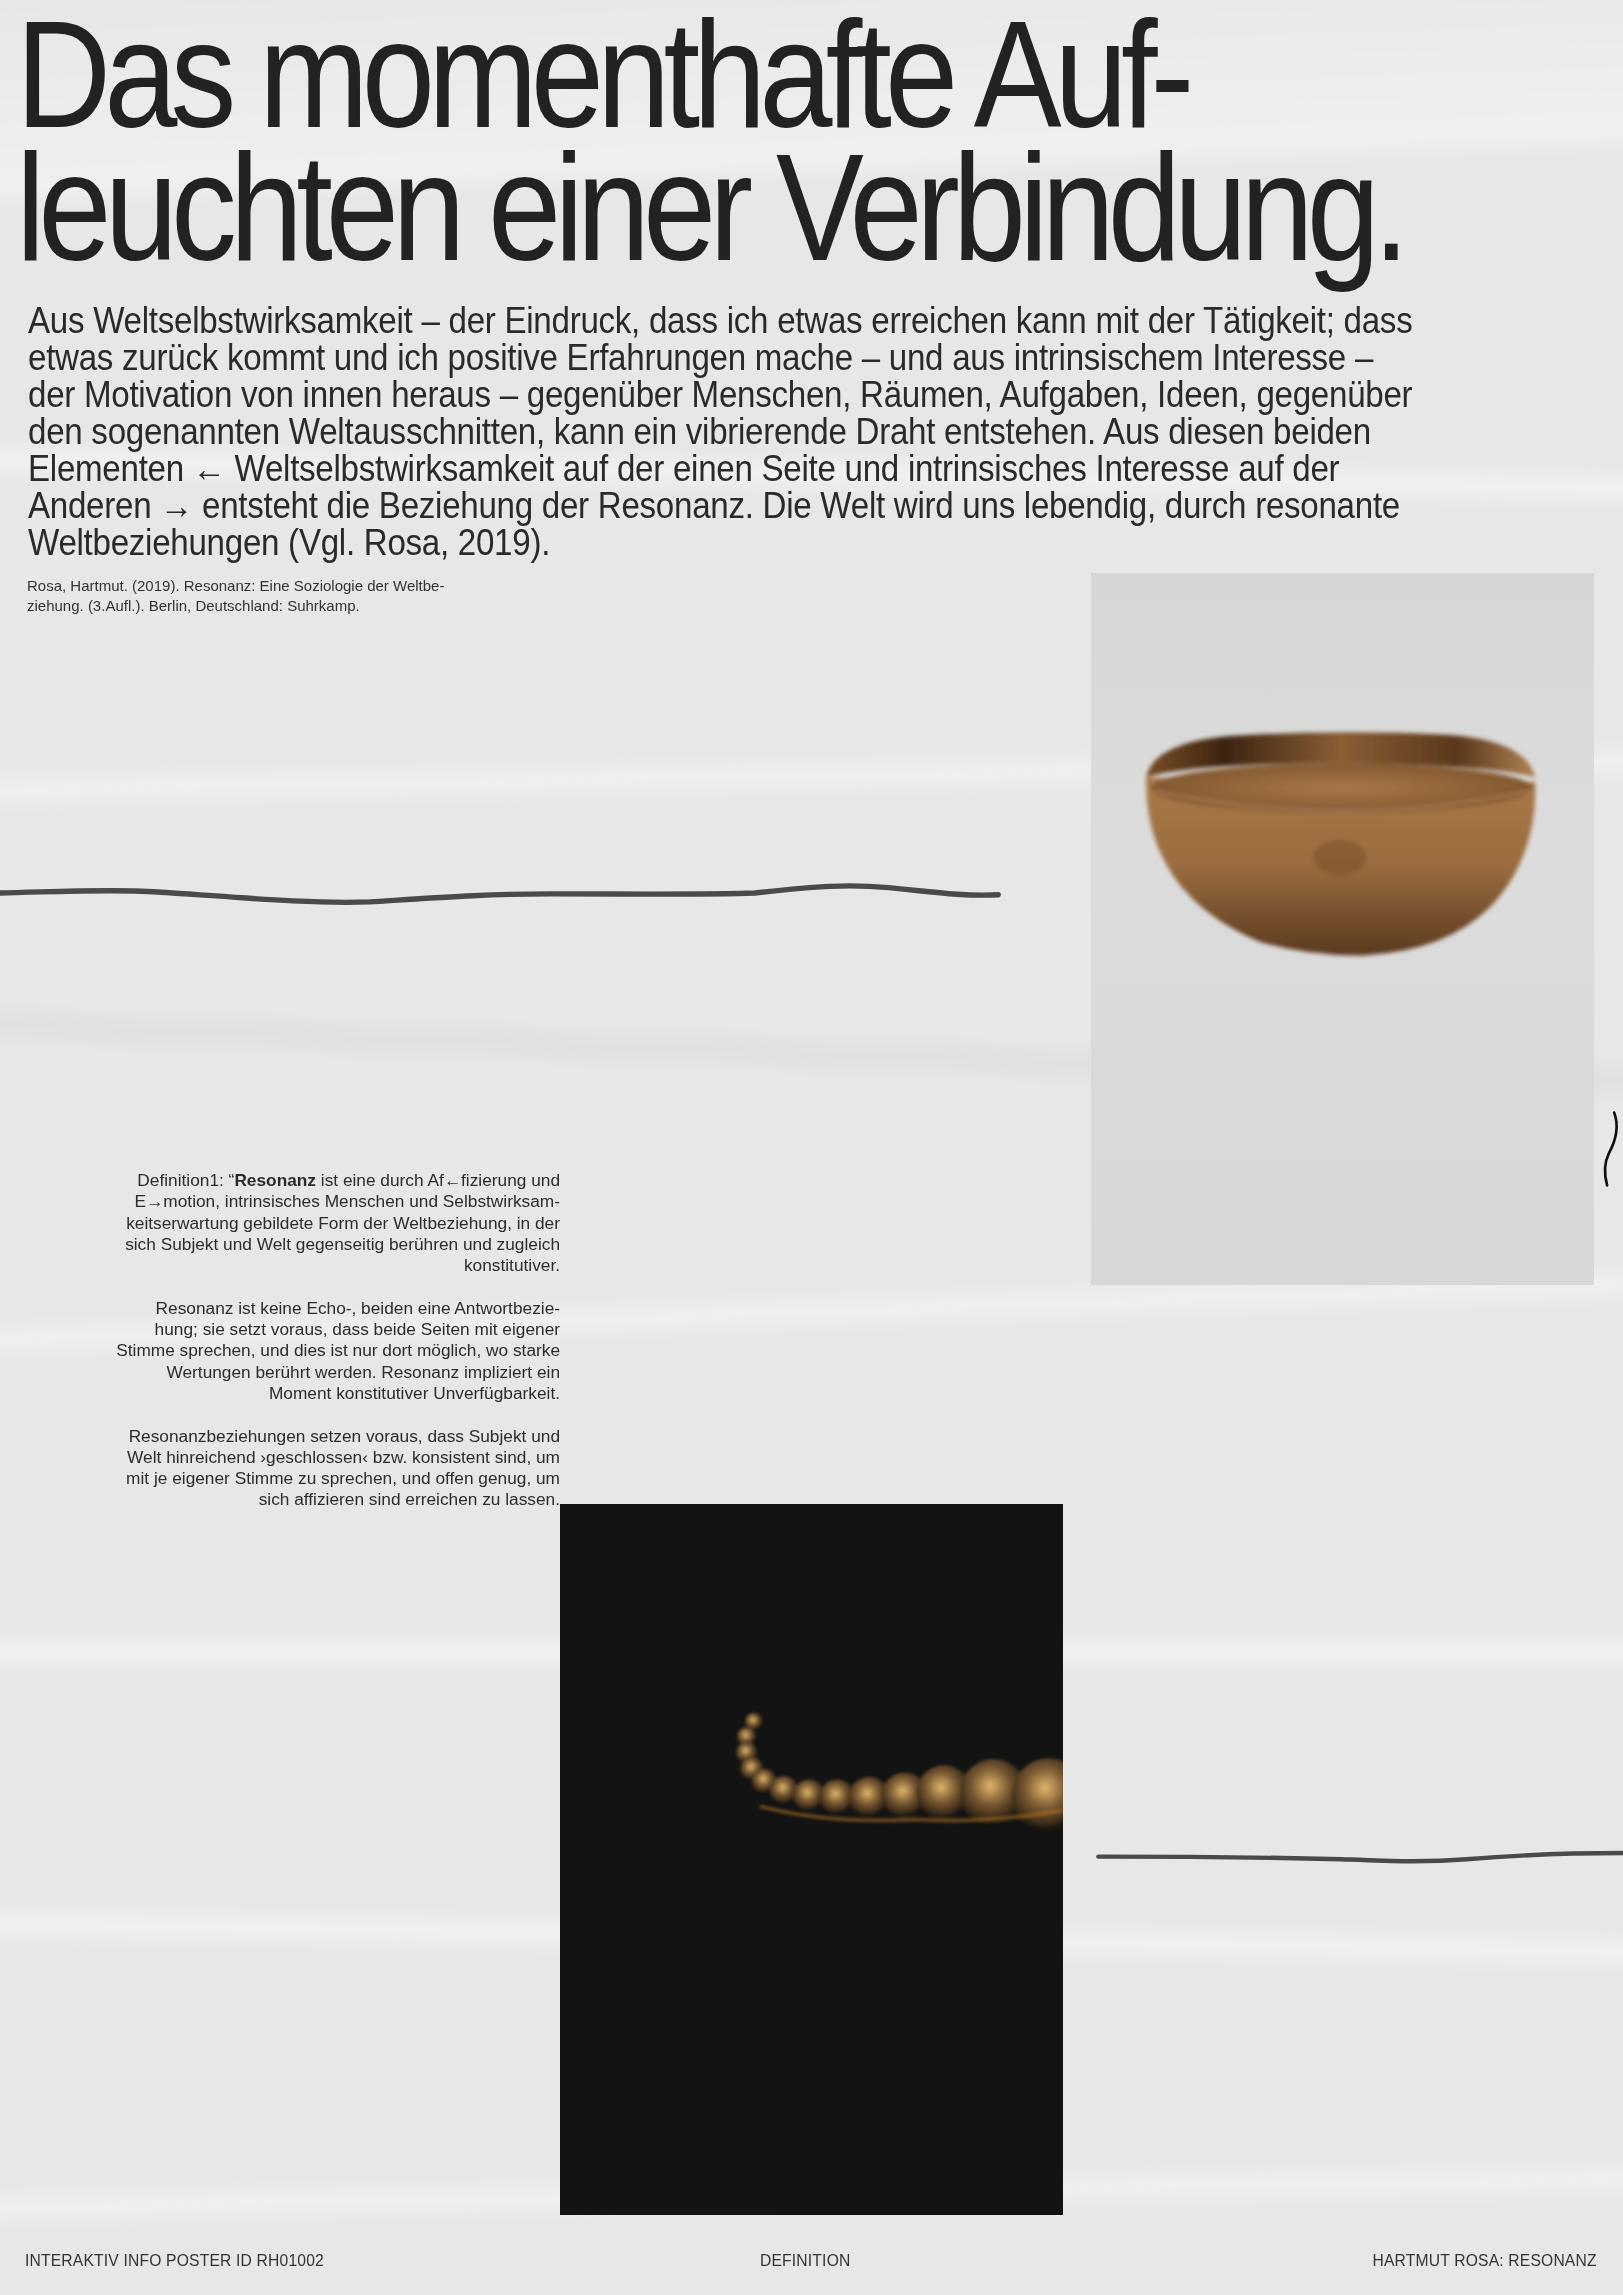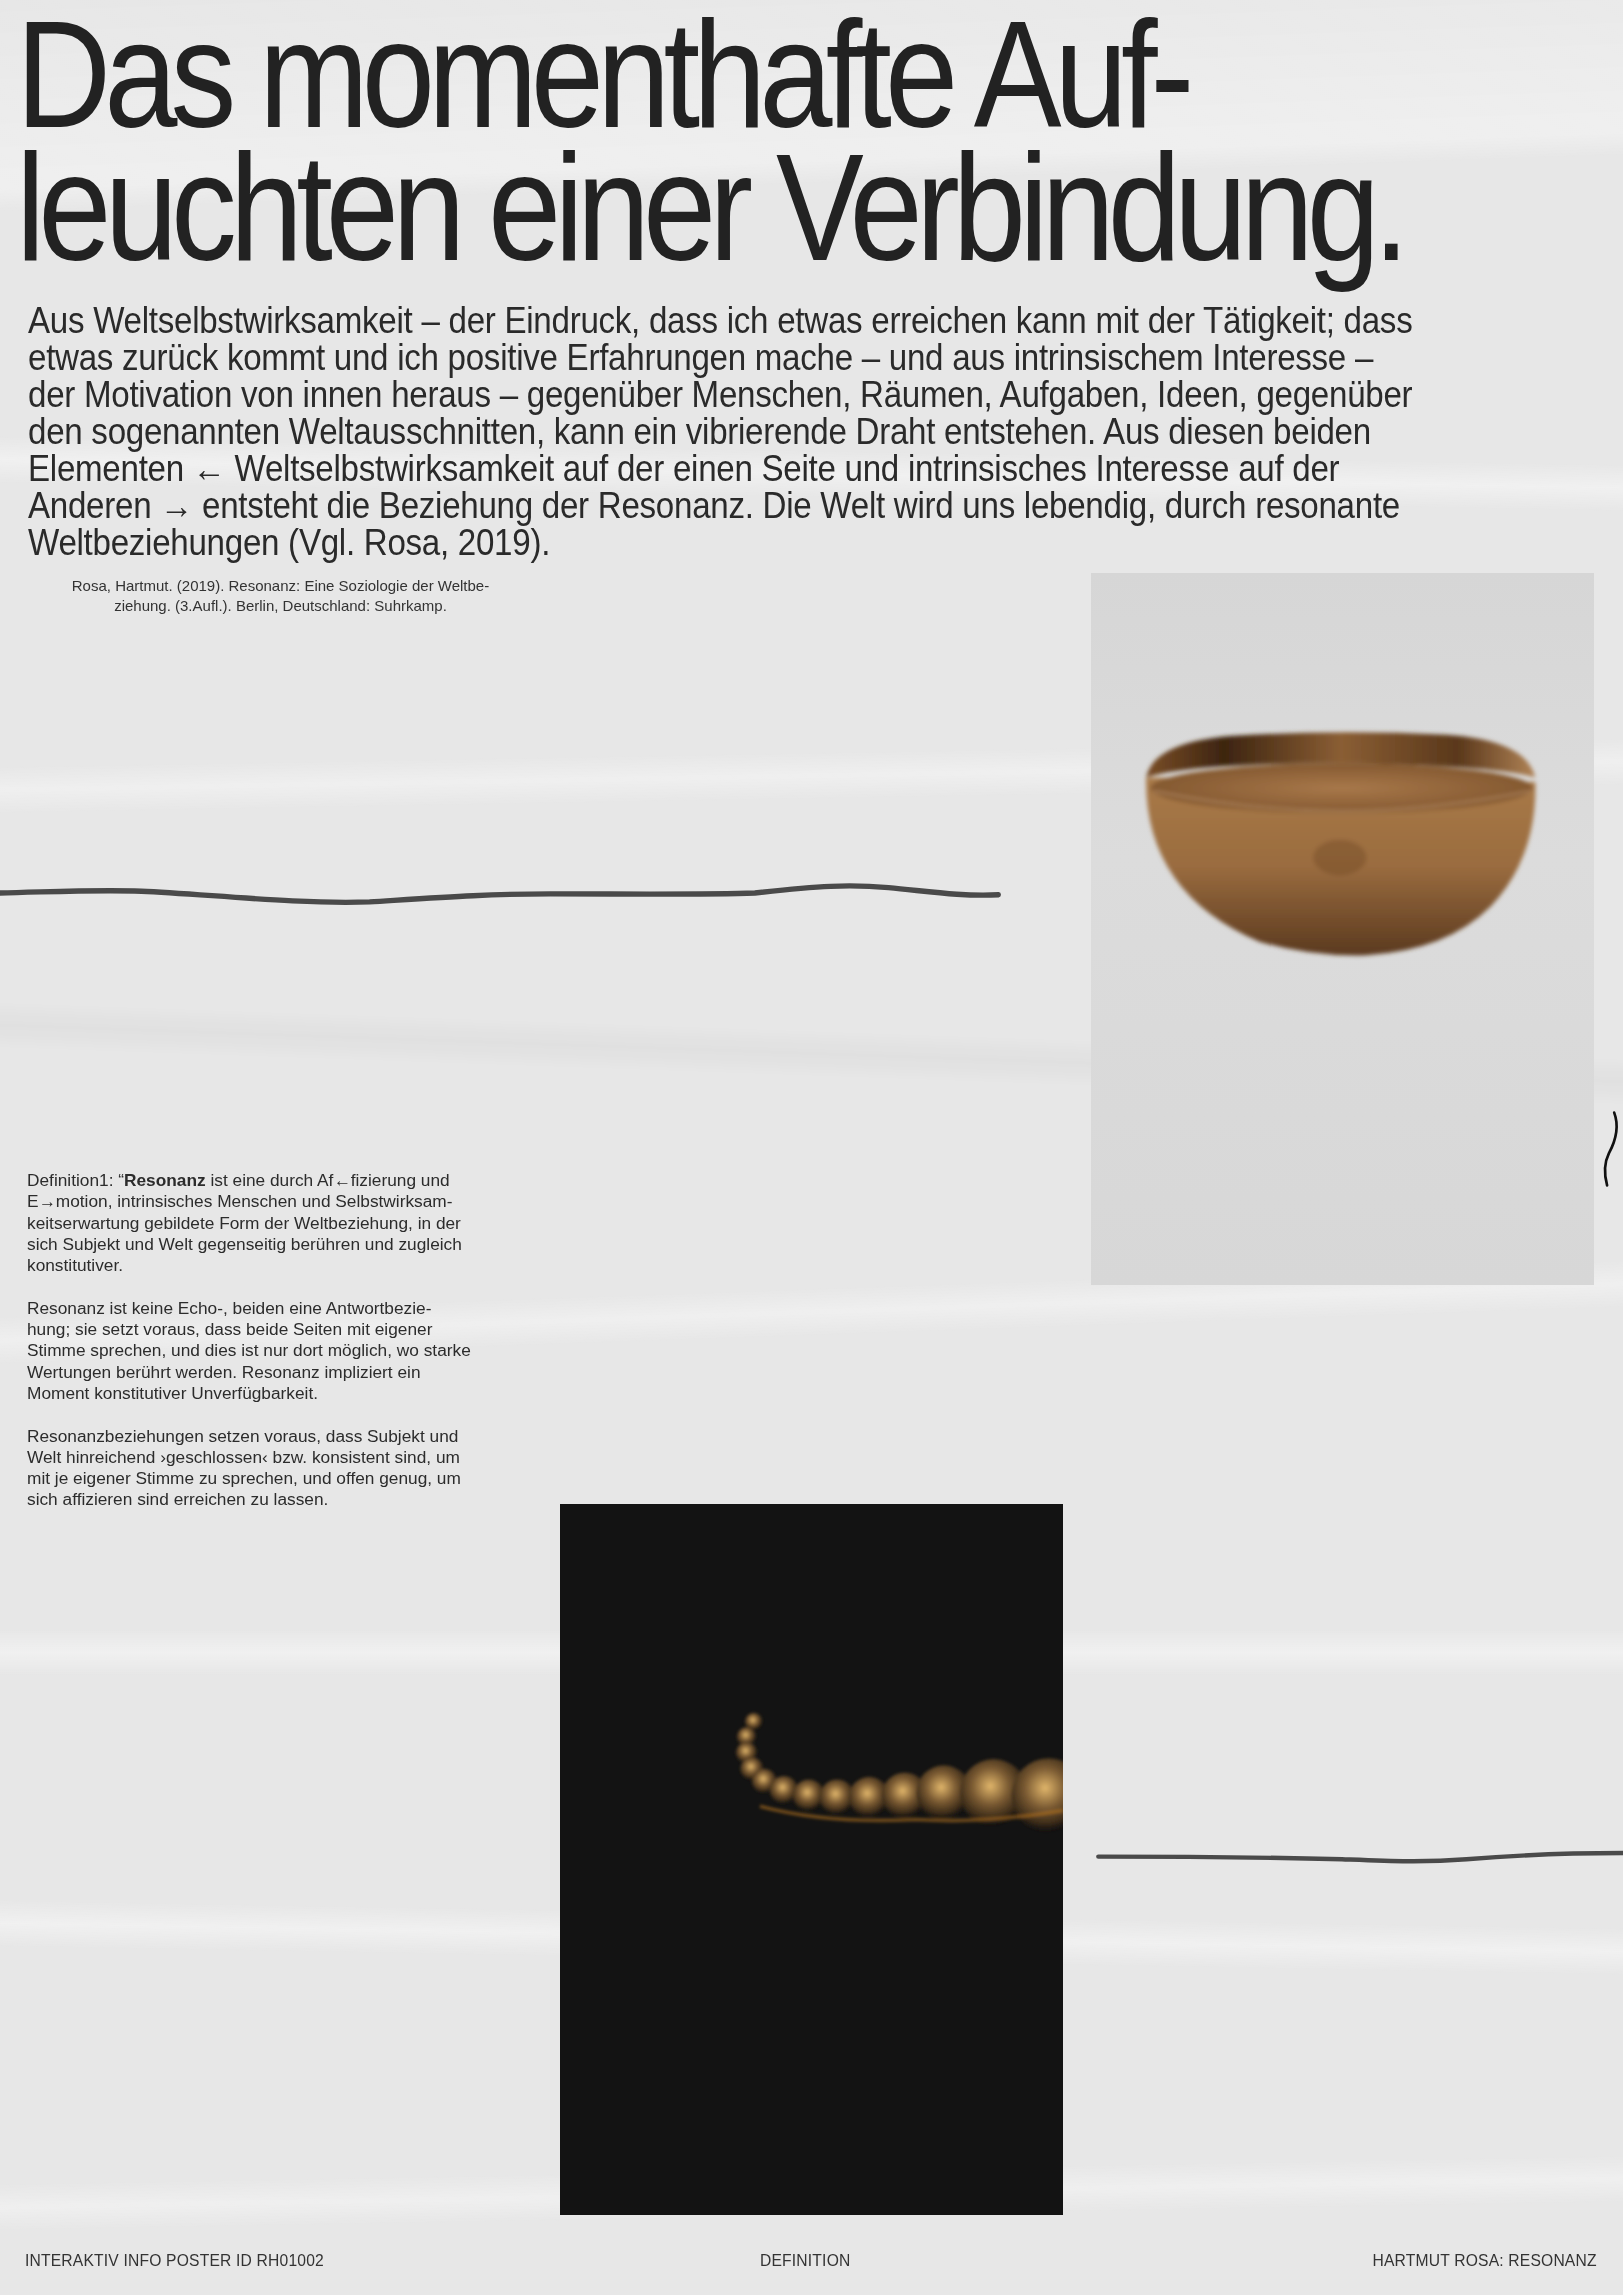--- a/index.html
+++ b/index.html
@@ -54,21 +54,21 @@
     transform-origin: left top;
     letter-spacing: -0.3px;
   }
   .intro span { display: block; white-space: nowrap; }
 
   .citation {
     position: absolute;
     left: 27px;
     top: 576px;
     width: 507px;
-    text-align: center;
+    text-align: left;
     font-size: 15px;
     line-height: 19.6px;
     color: #333;
   }
   .citation span { display: block; }
 
   .line-svg {
     position: absolute;
     overflow: visible;
   }
@@ -95,20 +95,21 @@
   .dark-panel svg { position: absolute; left: 0; top: 0; }
 
   .definition {
     position: absolute;
     left: 27px;
     top: 1170px;
     width: 533px;
     font-size: 17.3px;
     line-height: 21.3px;
     color: #2c2c2c;
+    text-align: right;
   }
   .definition p { margin: 0 0 21.3px 0; }
   .definition span.ln { display: block; white-space: nowrap; }
   .definition b { font-weight: bold; }
 
   .footer {
     position: absolute;
     top: 2251px;
     font-size: 17px;
     color: #333;

